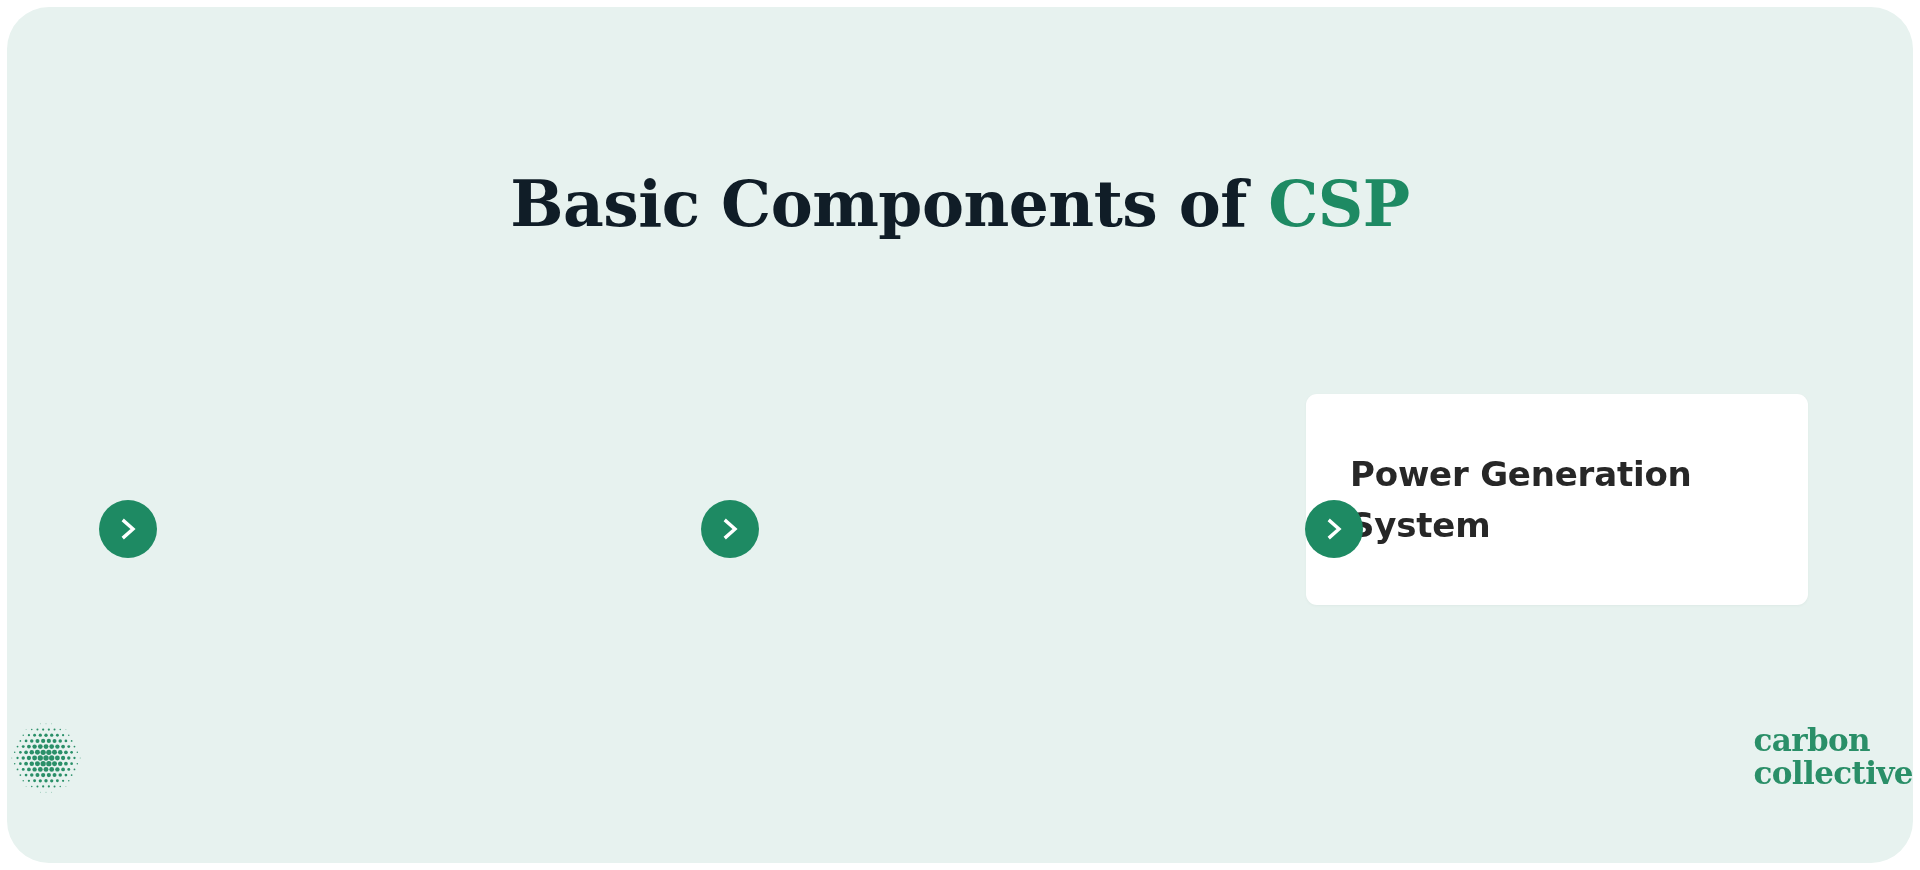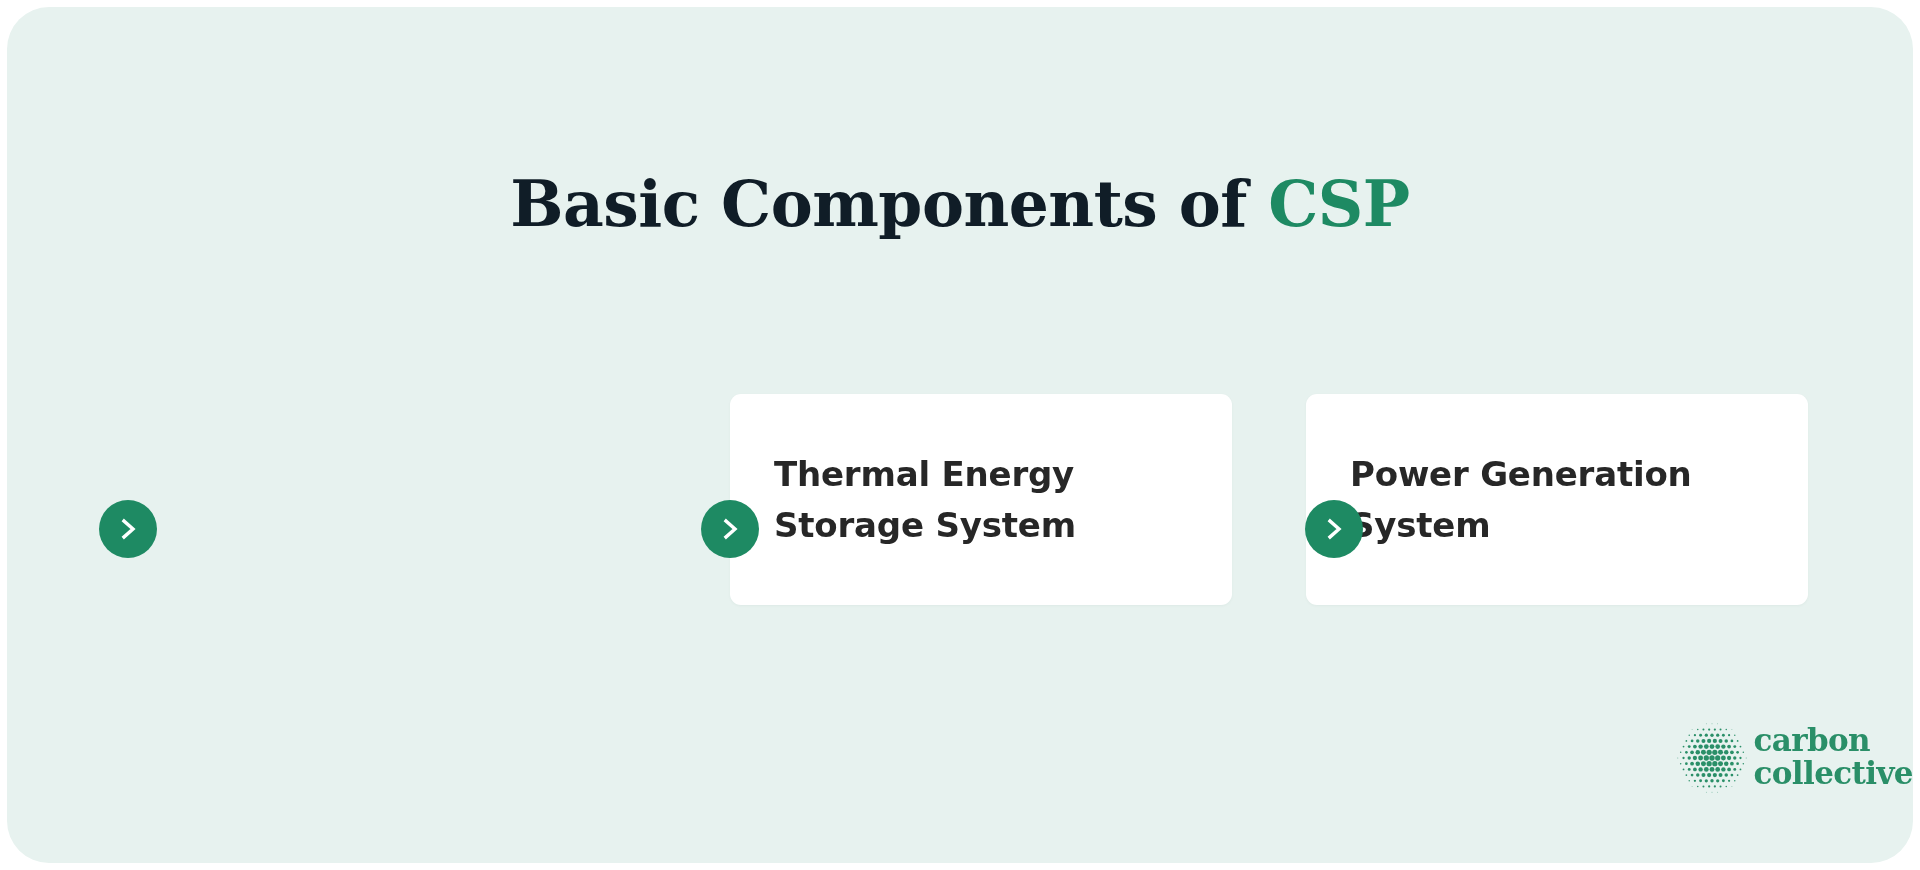--- a/index.html
+++ b/index.html
@@ -108,21 +108,21 @@
 
   
   #logo {
     position: absolute;
     left: 0;
     top: 706px;
     width: 1906px;
     height: 90px;
     display: flex;
     align-items: center;
-    justify-content: flex-end;
+    justify-content: space-between;
     gap: 2px;
   }
   #logo-mark {
     width: 78px;
     height: 78px;
     flex: none;
     display: block;
   }
   #logo-text {
     font-family: "DejaVu Serif", "Liberation Serif", serif;
@@ -139,24 +139,20 @@
 <body>
 
 <div id="stage">
   <div id="panel">
 
     <h1 id="title"><span>Basic Components of </span><span class="accent">CSP</span></h1>
 
     <div id="cards">
 
 
-      <div class="card c1">
-        <div class="card-label">Thermal Energy
-Storage System</div>
-      </div>
 
       <div class="card c2">
         <div class="card-label">Power Generation
 System</div>
       </div>
 
       <div class="badge c0">
         <svg width="30" height="30" viewBox="0 0 30 30" aria-hidden="true">
           <polyline points="11,7 20,15 11,23" fill="none" stroke="#ffffff" stroke-width="3.4" stroke-linecap="square" stroke-linejoin="miter"></polyline>
         </svg>

